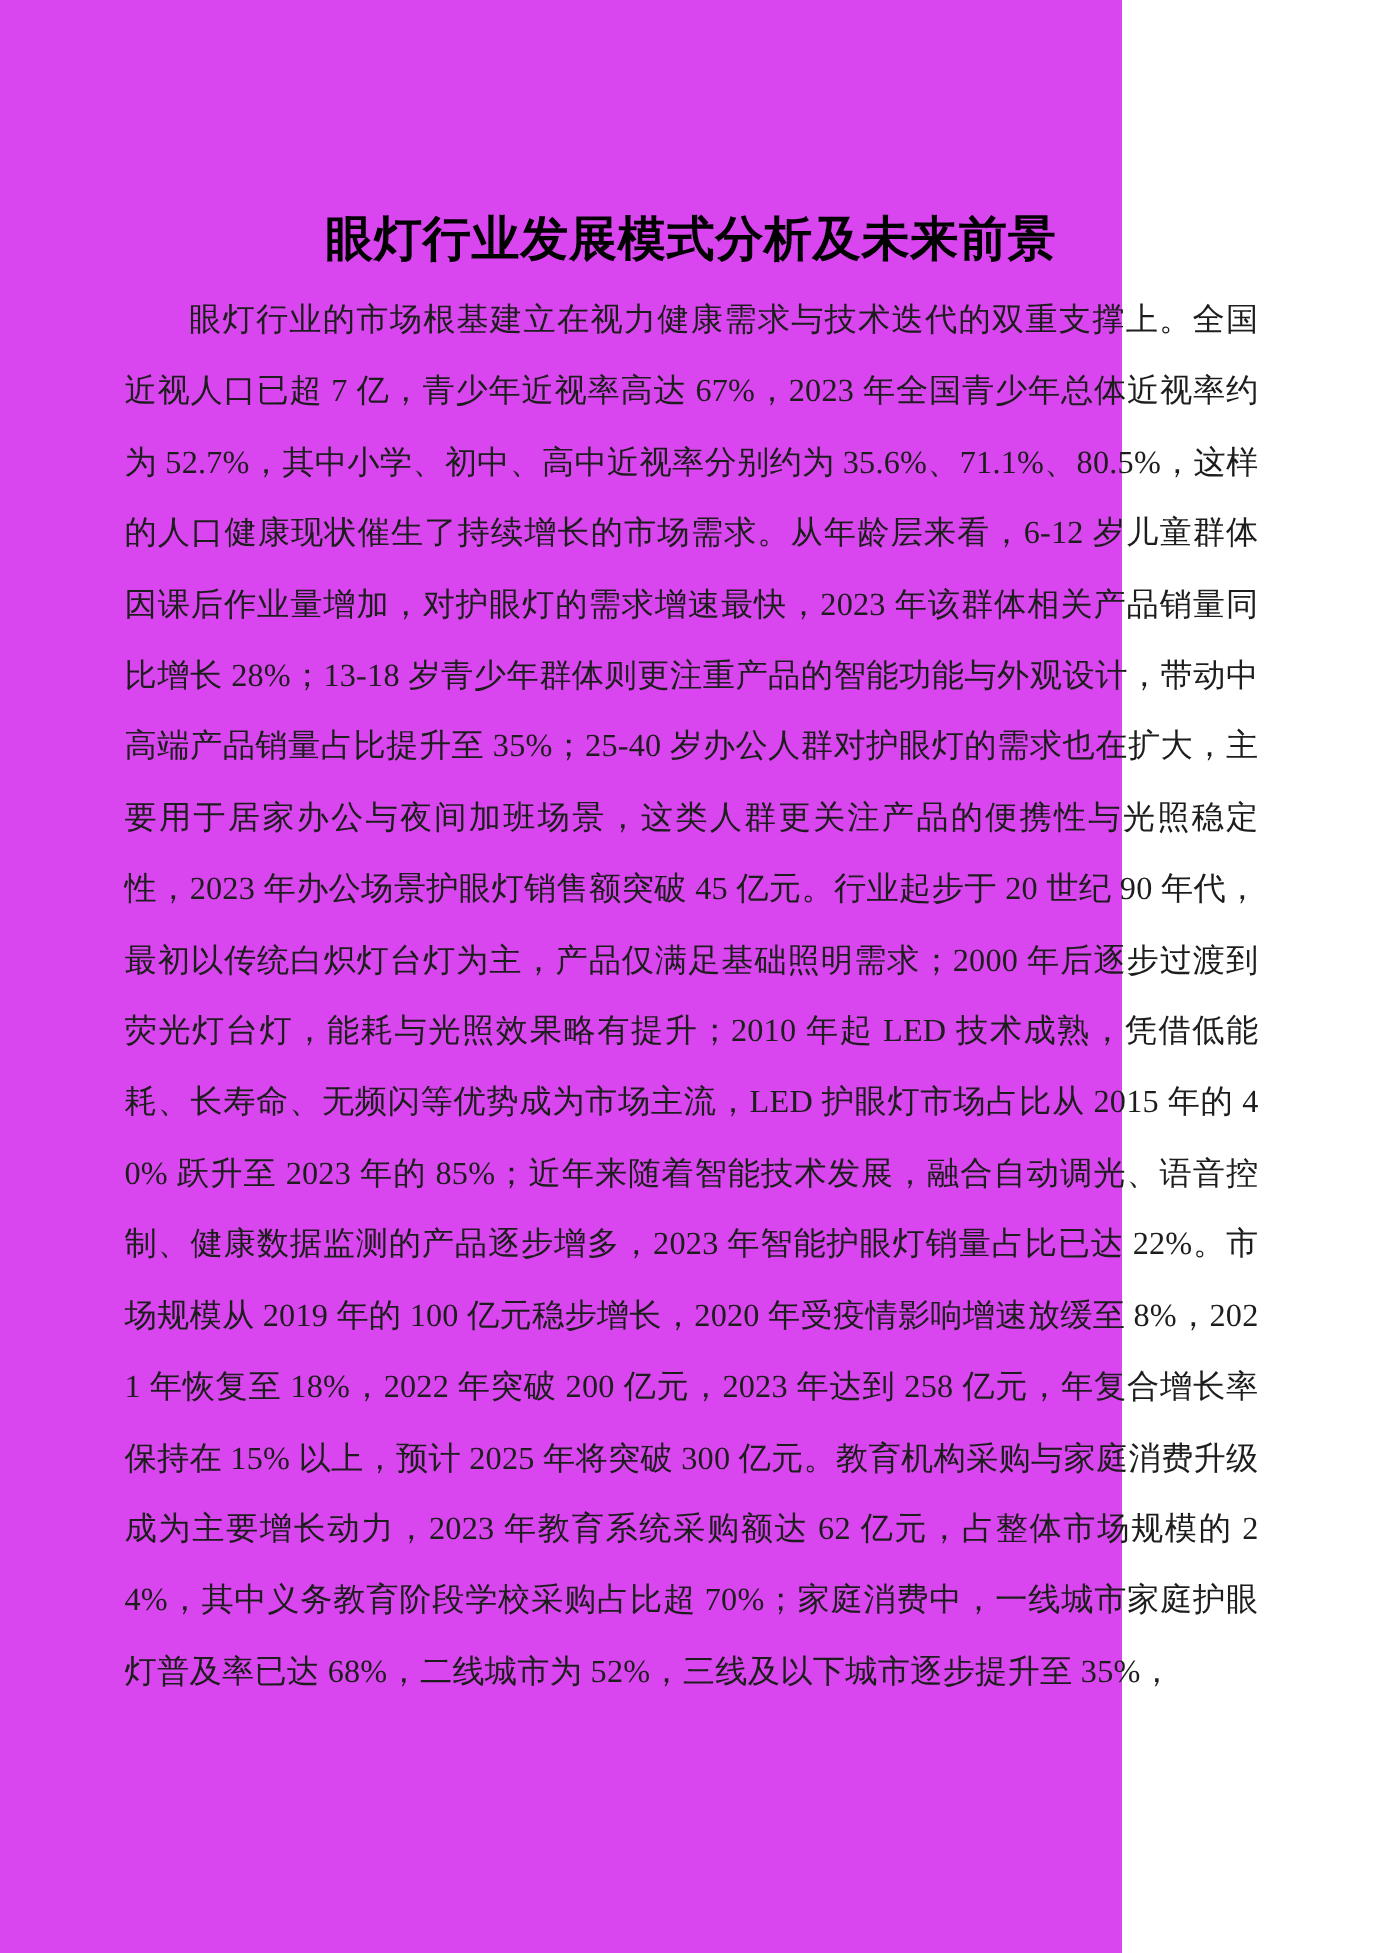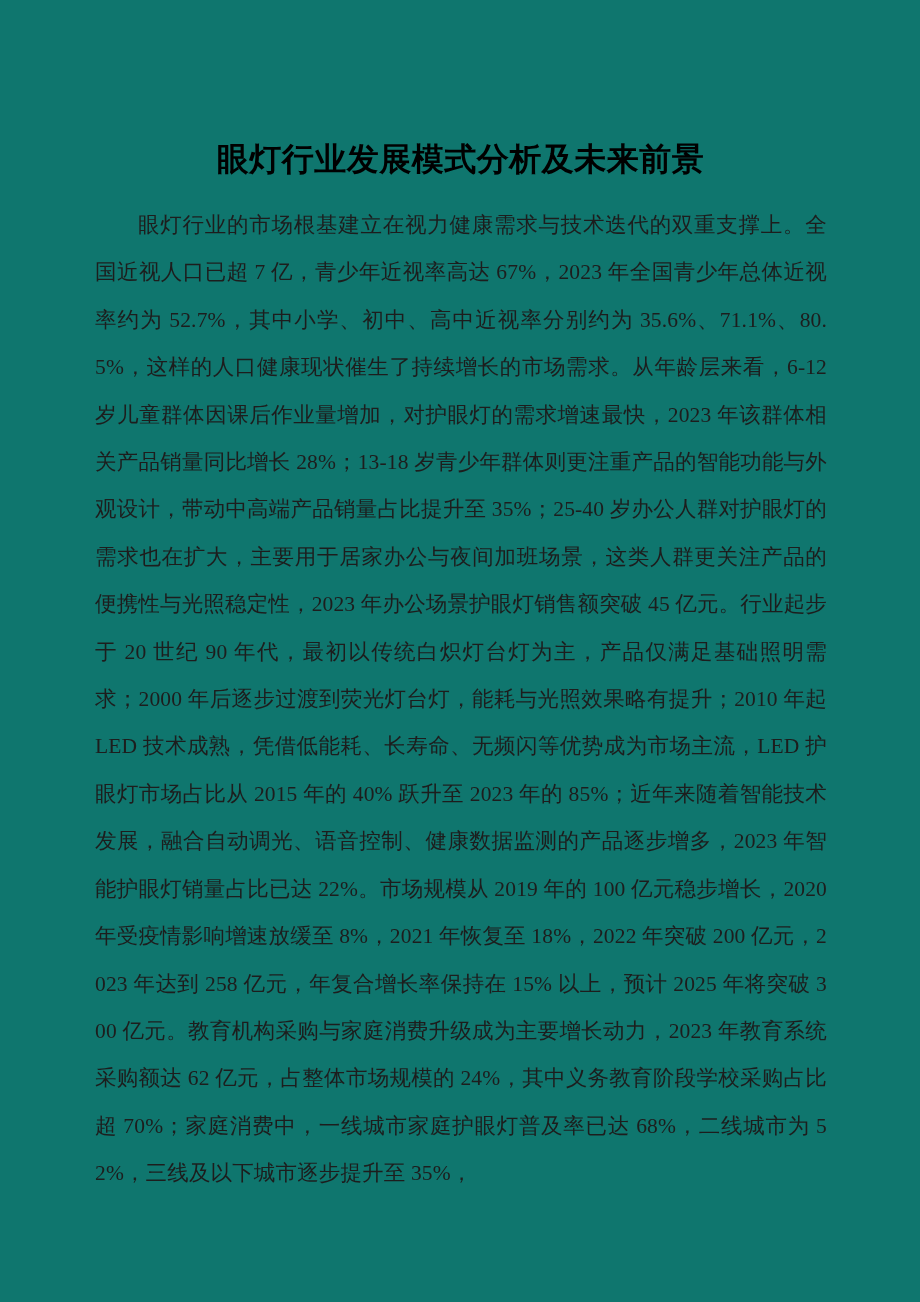--- a/index.html
+++ b/index.html
@@ -11,23 +11,23 @@
     width: 920px;
     height: 1302px;
     overflow: hidden;
     font-family: "Liberation Serif", "DejaVu Serif", serif;
     color: #1a1a1a;
     -webkit-font-smoothing: antialiased;
   }
 
   .page {
     position: relative;
-    width: 920px;
+    width: 748px;
     height: 1302px;
-    background: #0f766e;
+    background: #d946ef;
     box-sizing: border-box;
   }
 
   
   .doc-title {
     position: absolute;
     top: 118px;
     left: 83px;
     width: 755px;
     text-align: center;
@@ -42,21 +42,21 @@
 
   
   .doc-body {
     position: absolute;
     top: 190px;
     left: 83px;
     width: 756px;
   }
 
   .para {
-    margin: 12px;
+    margin: 0;
     font-family: "Liberation Serif", "DejaVu Serif", serif;
     font-size: 21.5px;
     line-height: 47.4px;
     color: #1d1d1d;
     text-align: justify;
     text-justify: inter-ideograph;
     text-indent: 2em;
     letter-spacing: 0.15px;
     word-break: break-all;
   }

